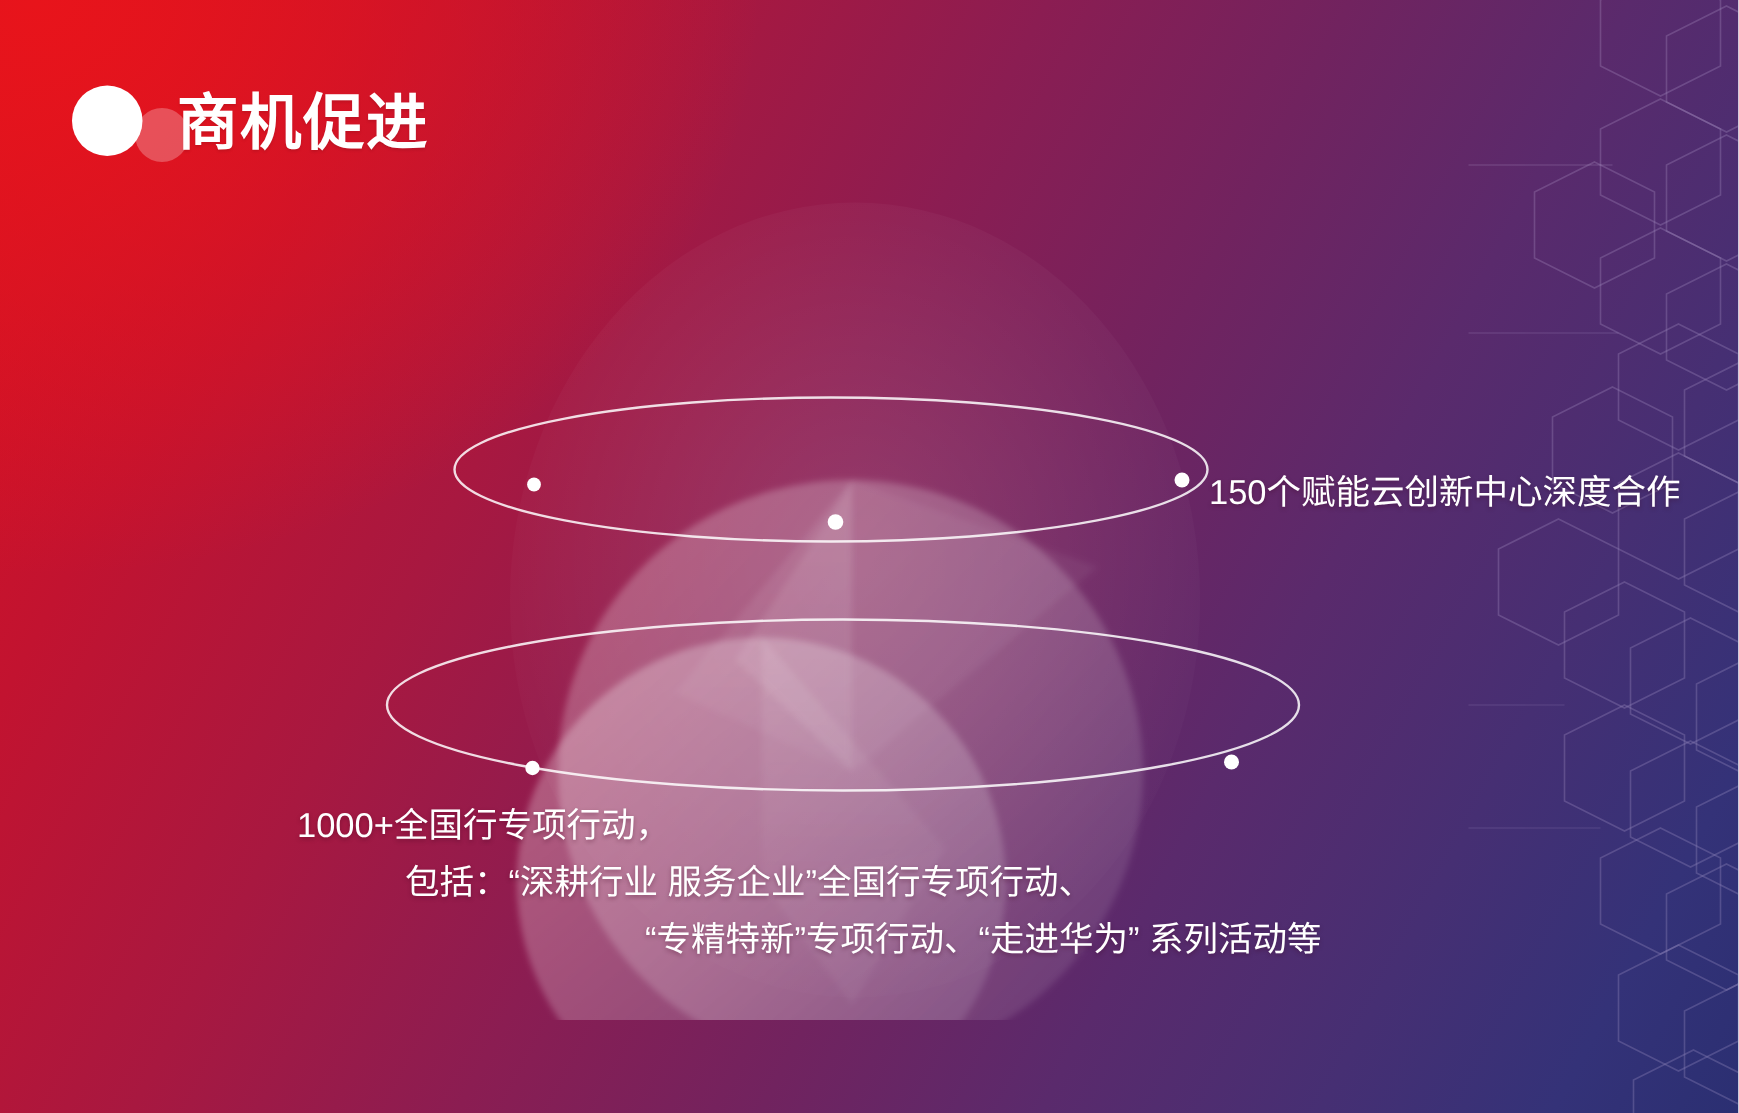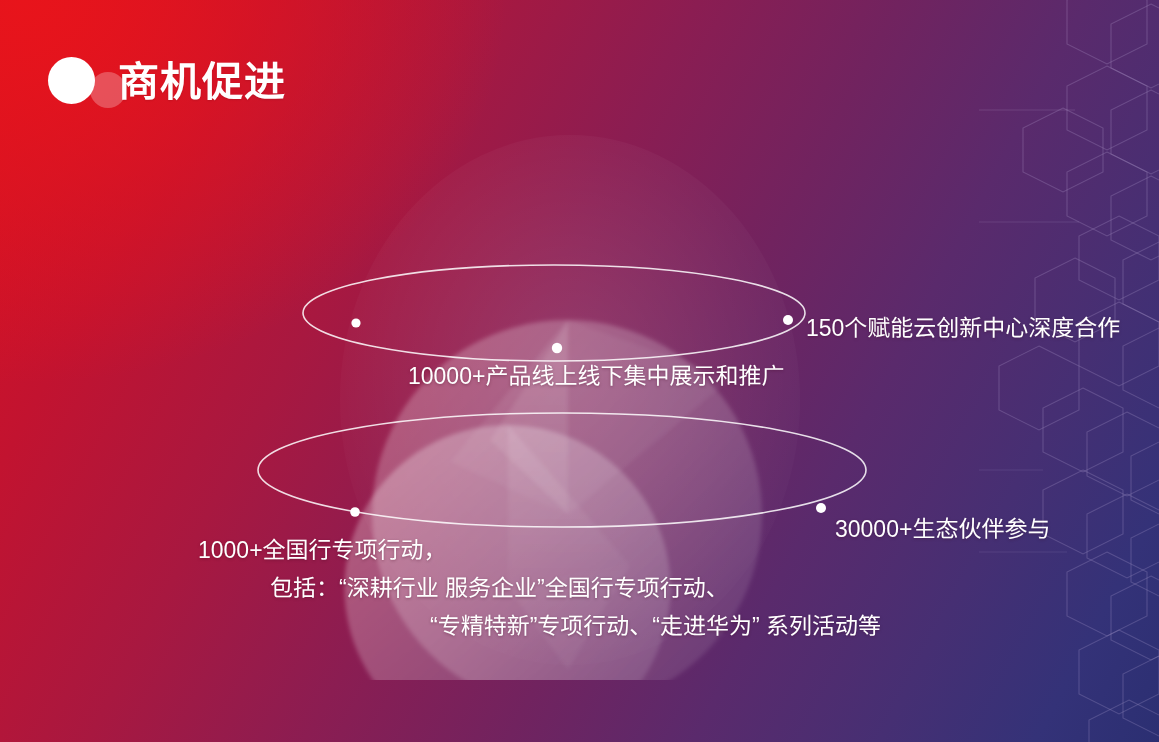--- a/index.html
+++ b/index.html
@@ -199,21 +199,19 @@
   </svg>
 
   <div class="title-block">
     <div class="title-dots">
       <span class="dot-big"></span>
       <span class="dot-small"></span>
     </div>
     <div class="title-text">商机促进</div>
   </div>
 
-  <div class="label lbl-products">10000+产品线上线下集中展示和推广</div>
   <div class="label lbl-centers">150个赋能云创新中心深度合作</div>
-  <div class="label lbl-partners">30000+生态伙伴参与</div>
 
   <div class="label lbl-events">1000+全国行专项行动，</div>
   <div class="label lbl-events-3">“专精特新”专项行动、“走进华为” 系列活动等</div>
   <div class="label lbl-events-2">包括：“深耕行业 服务企业”全国行专项行动、</div>
 
 </div>
 
 </body></html>

